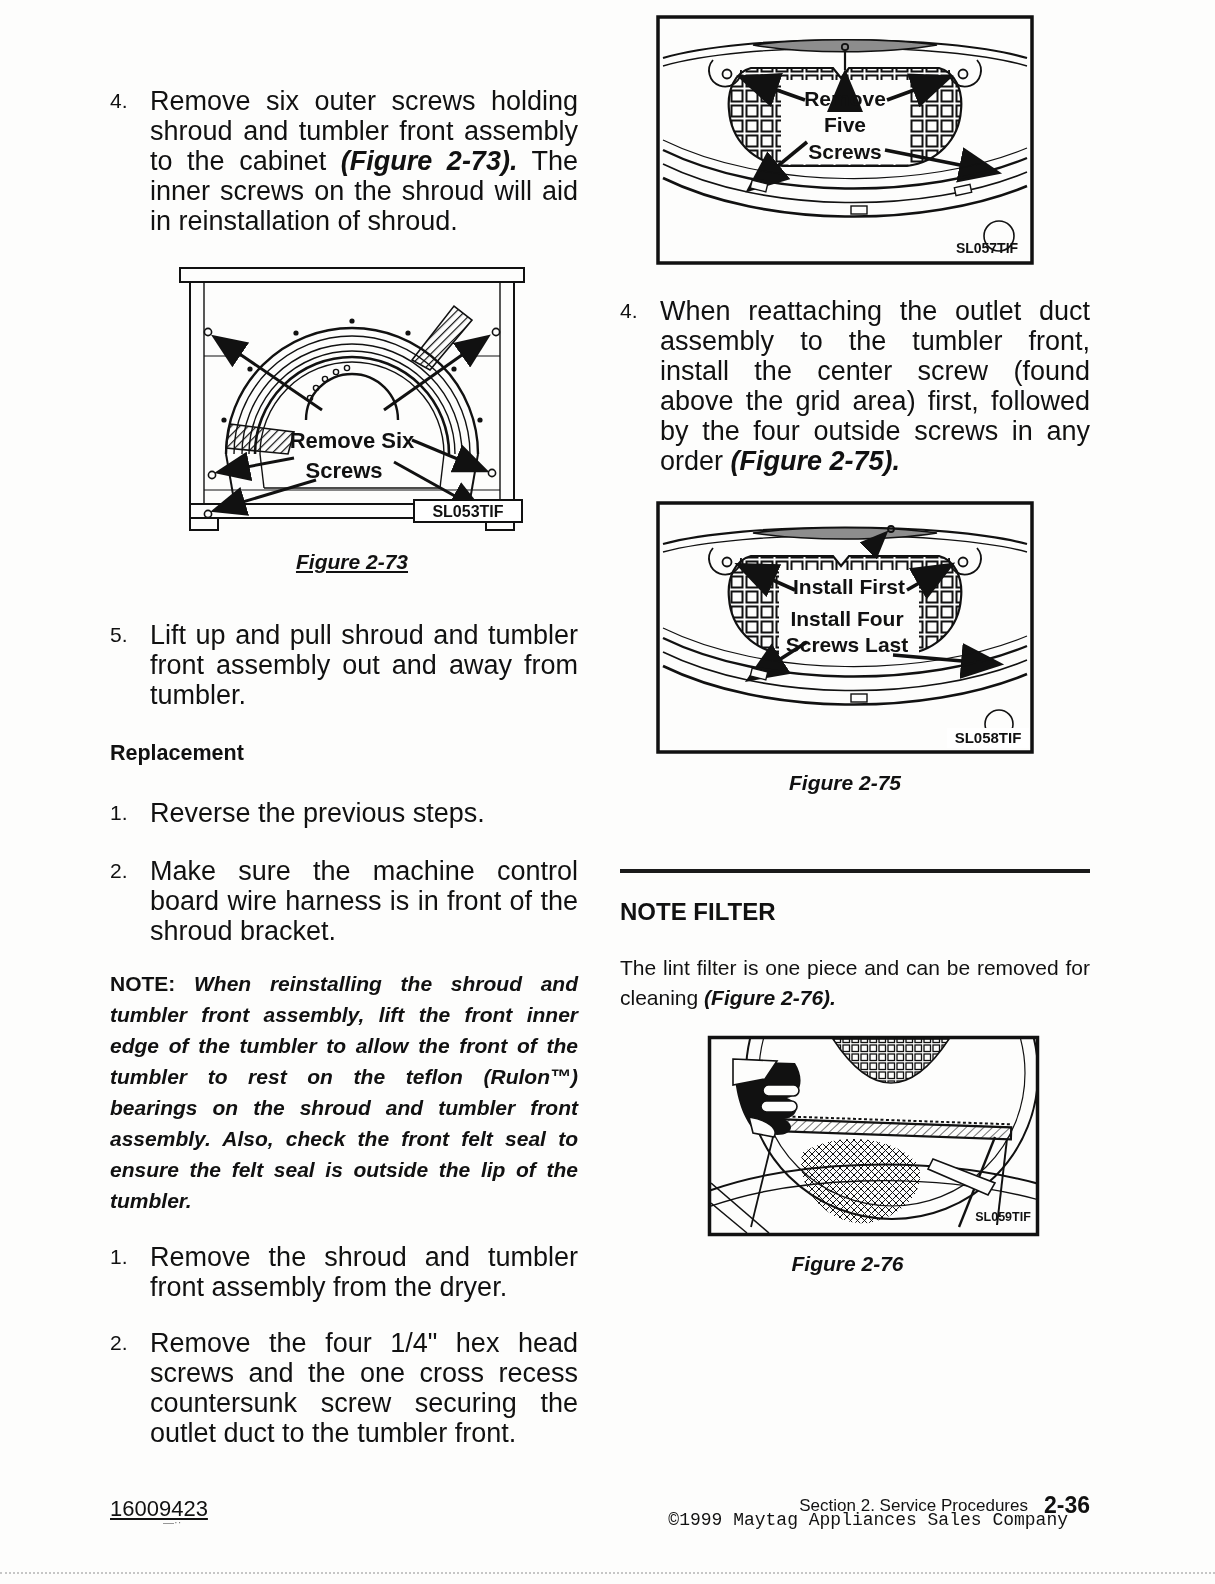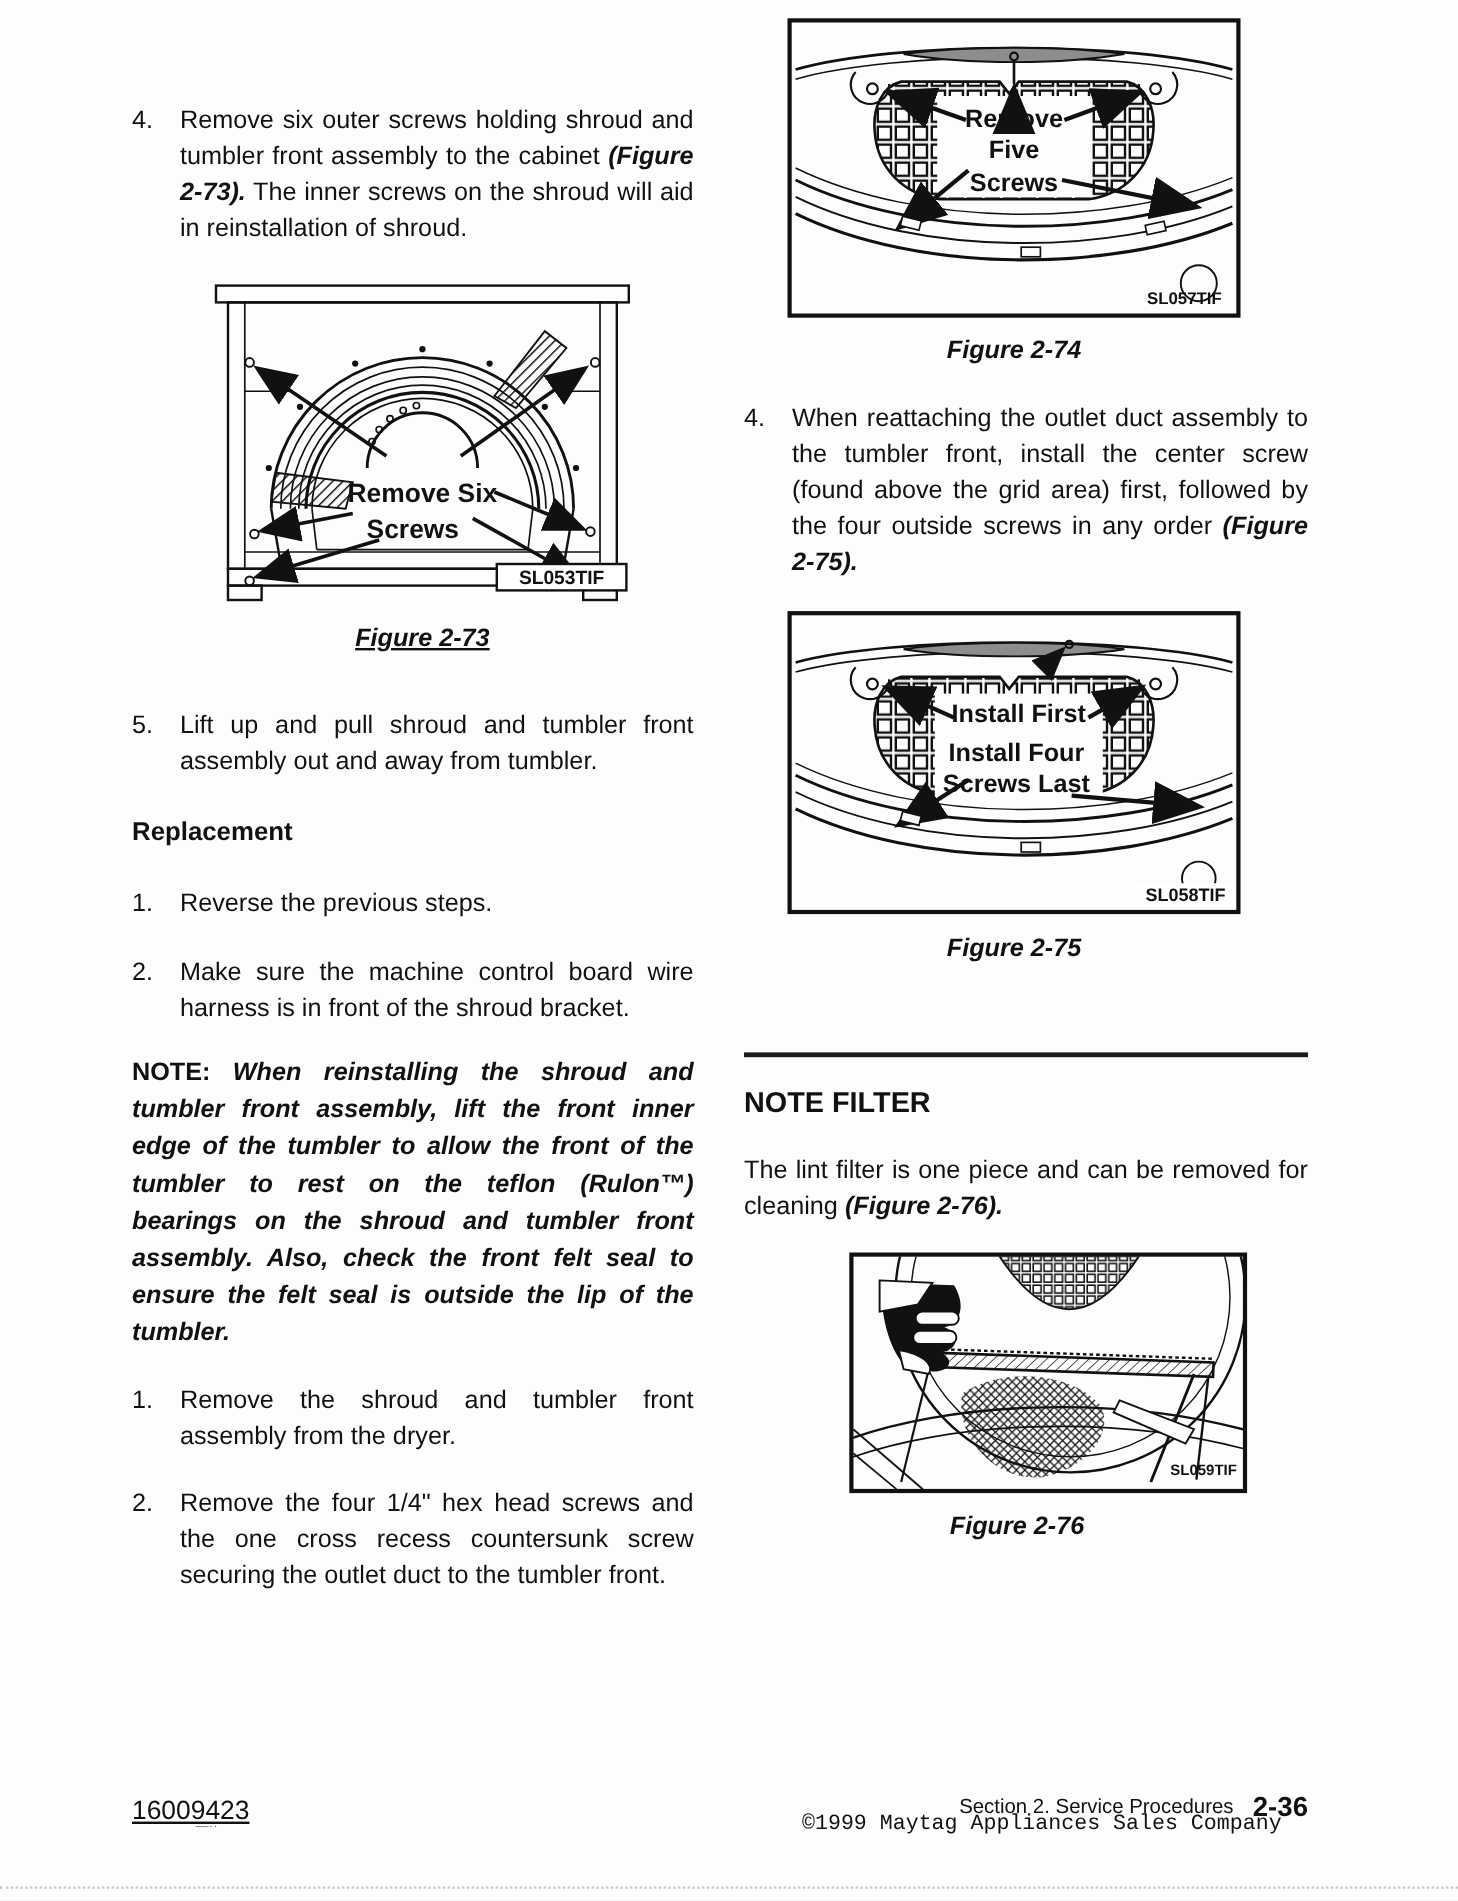--- a/index.html
+++ b/index.html
@@ -8,21 +8,21 @@
     background:#fdfdfc;color:#111;
     font-family:"Liberation Sans", sans-serif;
     overflow:hidden;
   }
   .col{position:absolute;top:0;}
   .col-left{left:110px;width:468px;}
   .col-right{left:620px;width:470px;}
 
   .li{display:flex;}
   .li .num{width:40px;flex:none;font-size:21px;line-height:30px;}
-  .li .body{flex:1;font-size:21px;line-height:30px;text-align:justify;}
+  .li .body{flex:1;font-size:27px;line-height:30px;text-align:justify;}
   .para{font-size:21px;line-height:30px;text-align:justify;}
   .bi{font-weight:bold;font-style:italic;}
   .heading{font-weight:bold;font-size:21.5px;line-height:30px;}
   .note{font-size:21px;line-height:31px;text-align:justify;font-weight:bold;}
   .note .nlabel{font-style:normal;}
   .note .nbody{font-style:italic;}
   .figcap{text-align:center;font-weight:bold;font-style:italic;font-size:21px;}
   .figwrap{position:relative;}
   svg{display:block;}
   svg text{font-family:"Liberation Sans", sans-serif;font-weight:bold;fill:#111;}
@@ -210,21 +210,20 @@
           <rect x="96" y="168" width="16" height="8" transform="rotate(14 104 172)" stroke-width="1.4" fill="#fdfdfc"></rect>
           <rect x="196" y="192" width="16" height="8" stroke-width="1.4" fill="#fdfdfc"></rect>
           <rect x="300" y="172" width="16" height="8" transform="rotate(-12 308 176)" stroke-width="1.4" fill="#fdfdfc"></rect>
           <circle cx="344" cy="222" r="15" stroke-width="1.6"></circle>
         </g>
         <text x="190" y="92" font-size="21" text-anchor="middle">Remove</text>
         <text x="190" y="118" font-size="21" text-anchor="middle">Five</text>
         <text x="190" y="145" font-size="21" text-anchor="middle">Screws</text>
         <text x="332" y="239" font-size="14" text-anchor="middle">SL057TIF</text>
       </svg>
-      <div class="figcap" style="margin-top:14px;">Figure 2-74</div>
     </div>
 
     <div class="li" style="margin-top:30px;">
       <div class="num">4.</div>
       <div class="body"><span>When reattaching the outlet duct assembly to the tumbler front, install the center screw (found above the grid area) first, followed by the four outside screws in any order </span><span class="bi">(Figure 2-75).</span></div>
     </div>
 
     <div class="figwrap" style="margin-top:24px;margin-left:35px;width:380px;">
       <svg width="380" height="255" viewBox="0 0 380 255">
         <defs>

